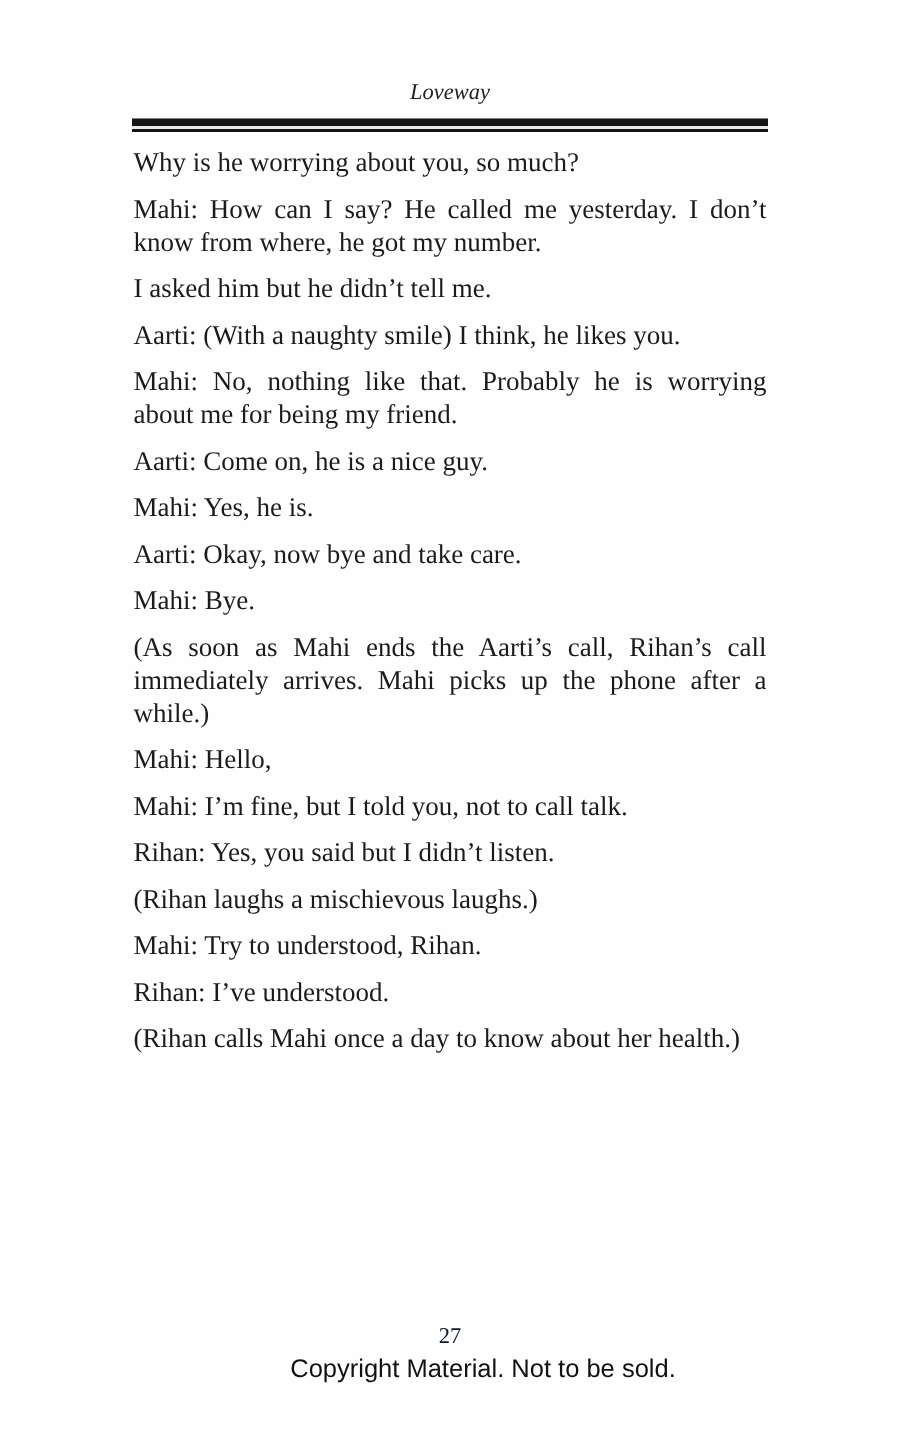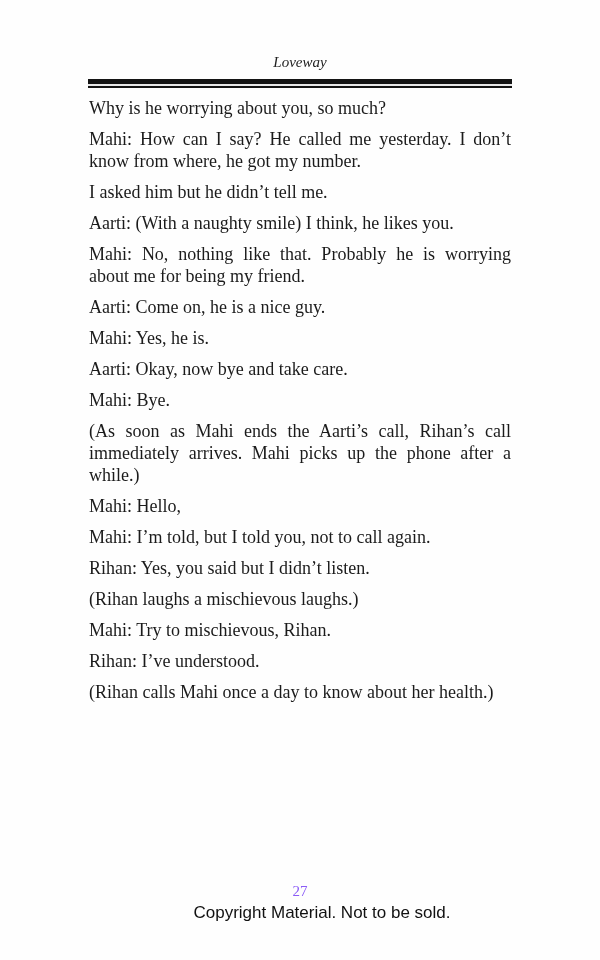--- a/index.html
+++ b/index.html
@@ -48,21 +48,21 @@
   .content p {
     margin: 0 0 9px 0;
   }
   .page-number {
     position: absolute;
     top: 883px;
     left: 0;
     width: 100%;
     text-align: center;
     font-size: 15px;
-    color: #8b5cf6;
+    color: #0f172a;
   }
   .copyright-notice {
     position: absolute;
     top: 903px;
     left: 0;
     width: 100%;
     text-align: center;
     font-family: "Liberation Sans", sans-serif;
     font-size: 17px;
     color: #111;
@@ -96,27 +96,27 @@
 
       <p>Aarti: Okay, now bye and take care.</p>
 
       <p>Mahi: Bye.</p>
 
       <p>(As soon as Mahi ends the Aarti’s call, Rihan’s call immediately arrives. Mahi picks up the phone after a while.)</p>
 
       <p>Mahi: Hello,</p>
 
 
-      <p>Mahi: I’m told, but I told you, not to call again.</p>
+      <p>Mahi: I’m fine, but I told you, not to call talk.</p>
 
       <p>Rihan: Yes, you said but I didn’t listen.</p>
 
       <p>(Rihan laughs a mischievous laughs.)</p>
 
-      <p>Mahi: Try to mischievous, Rihan.</p>
+      <p>Mahi: Try to understood, Rihan.</p>
 
       <p>Rihan: I’ve understood.</p>
 
 
       <p>(Rihan calls Mahi once a day to know about her health.)</p>
     </div>
 
   <div class="page-number">27</div>
 
   <div class="copyright-notice">Copyright Material. Not to be sold.</div>

